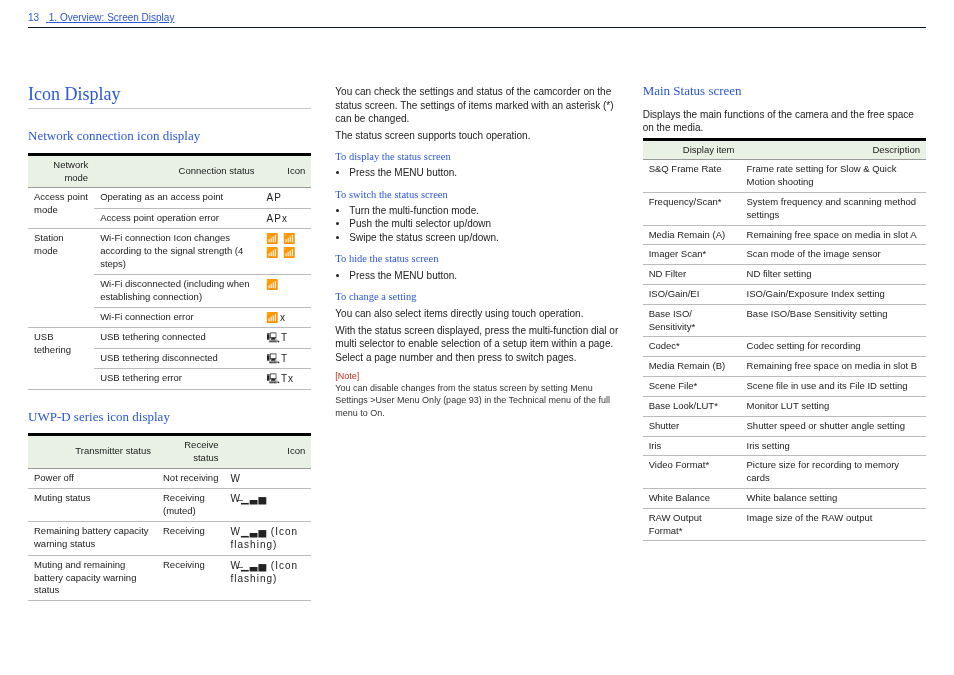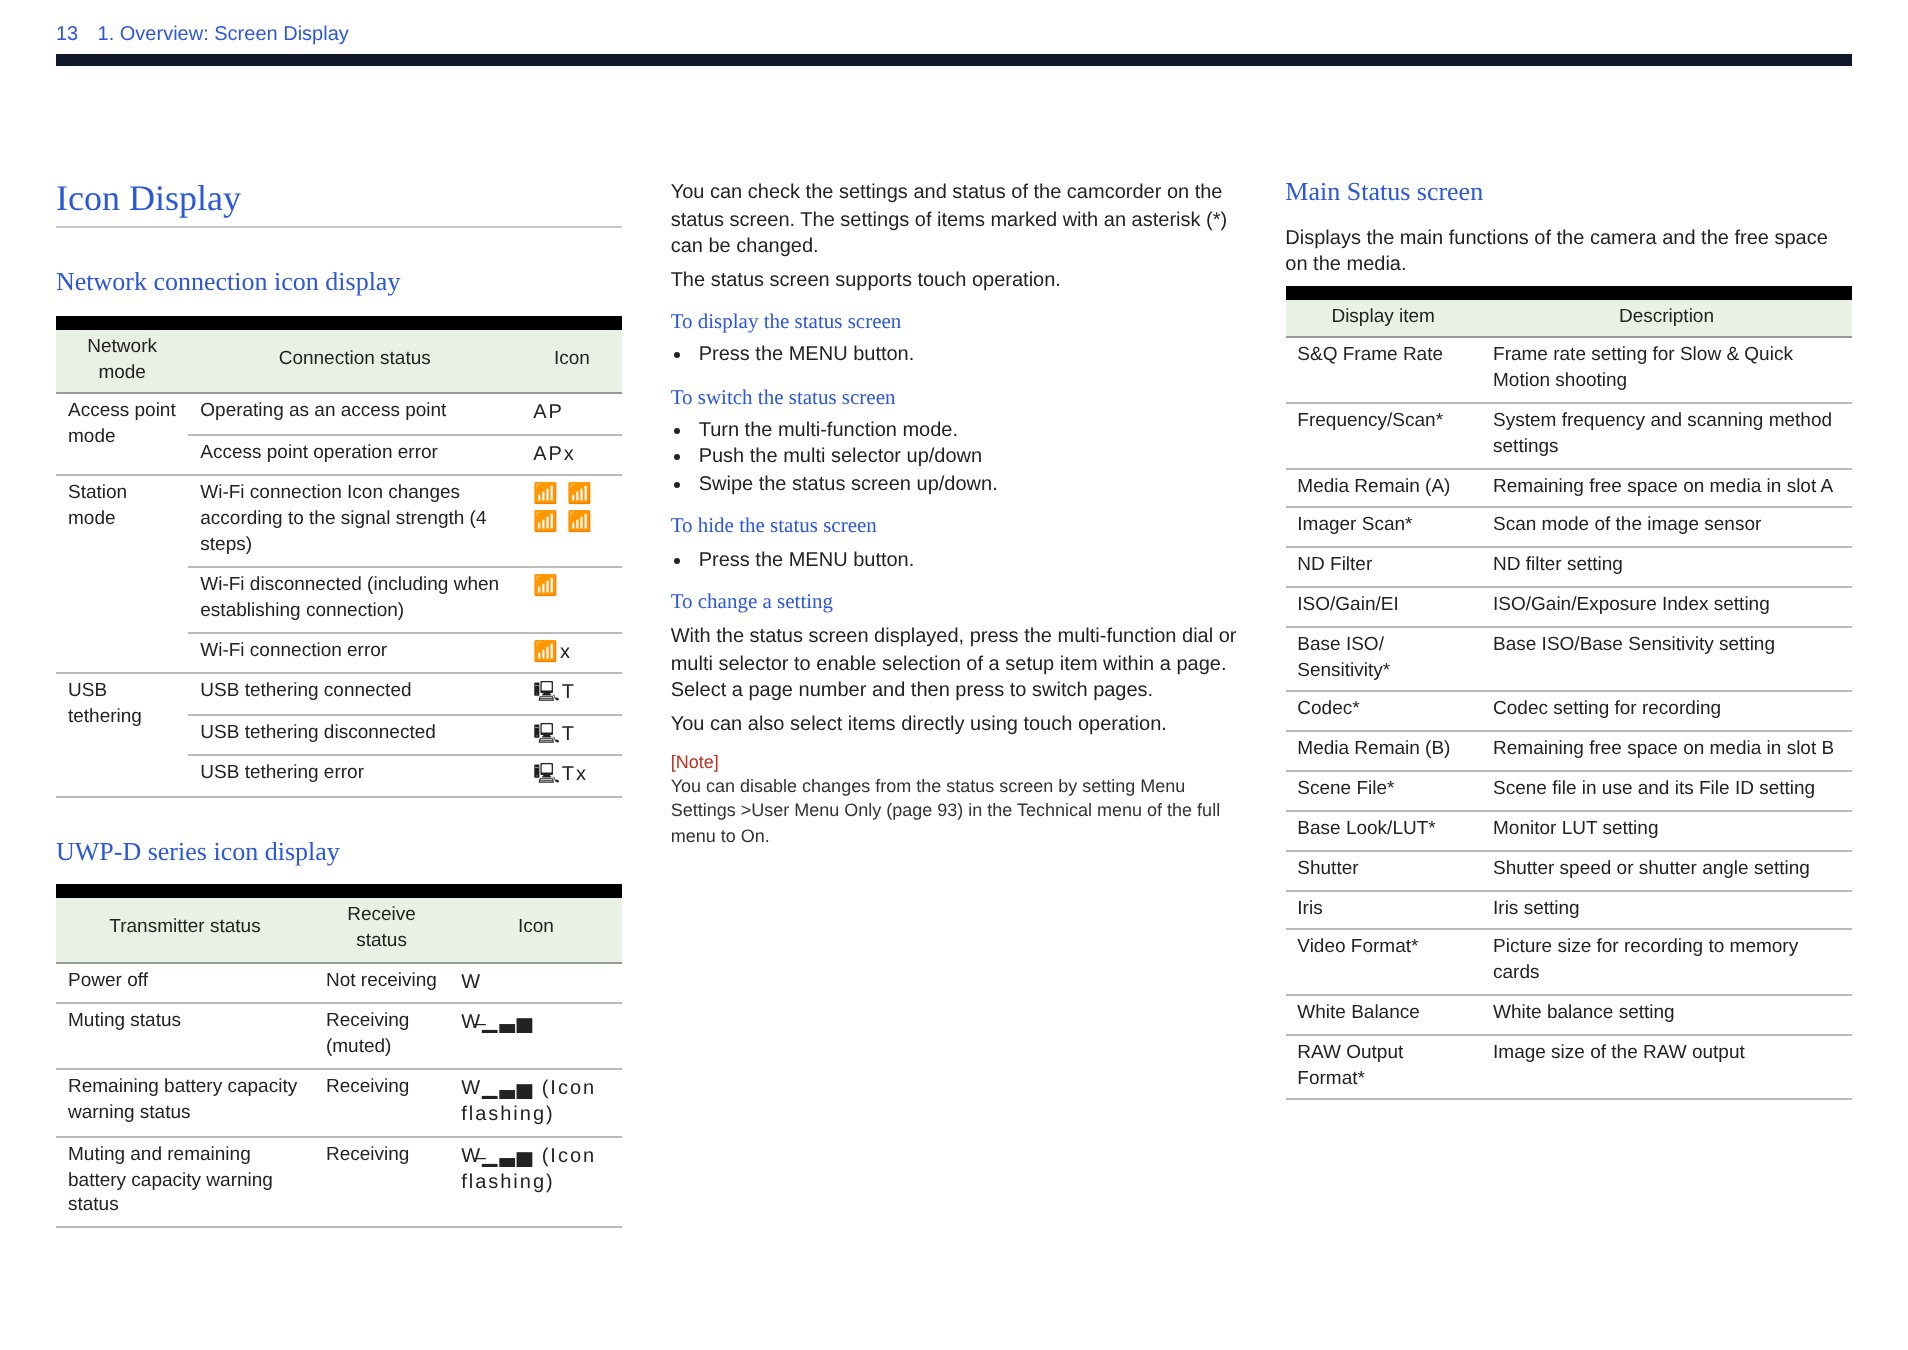--- a/index.html
+++ b/index.html
@@ -1,25 +1,25 @@
 <!DOCTYPE html>
 <html><head>
 <meta charset="utf-8">
 <style>
   html,body{margin:0;padding:0;background:#fff;font-family:Arial,Helvetica,sans-serif;color:#222;}
   .page{width:954px;height:675px;position:relative;box-sizing:border-box;padding:12px 28px 20px 28px;}
-  .crumb{font-size:10px;color:#2b57d9;border-bottom:6px solid #0f172a;padding-bottom:4px;}
+  .crumb{font-size:10px;color:#2b57d9;border-bottom:1px solid #0f172a;padding-bottom:4px;text-decoration:underline;}
   .crumb .pn{display:inline-block;width:18px;color:#2b57d9;}
   .cols{display:flex;gap:24px;margin-top:54px;}
   .col{flex:1;font-size:10px;line-height:1.35;}
   h1{font-size:18px;font-weight:400;color:#2b57d9;margin:0 0 6px 0;border-bottom:1px solid #c8c8c8;padding-bottom:2px;font-family:"Times New Roman",serif;}
   h2{font-size:13px;font-weight:400;color:#2b57d9;margin:18px 0 8px 0;font-family:"Times New Roman",serif;}
   h3{font-size:10.5px;font-weight:400;color:#2b57d9;margin:8px 0 2px 0;font-family:"Times New Roman",serif;}
   table{width:100%;border-collapse:collapse;font-size:9.5px;}
-  th{background:#e9f0e4;text-align:center;font-weight:400;padding:3px 6px;border-bottom:1px solid #999;border-top:7px solid #000000;}
+  th{background:#e9f0e4;text-align:right;font-weight:400;padding:3px 6px;border-bottom:1px solid #999;border-top:3px solid #000000;}
   td{padding:3px 6px;border-bottom:1px solid #bbb;vertical-align:top;}
   ul{margin:2px 0 6px 0;padding-left:14px;}
   li{margin:0;}
   .note-label{color:#c03020;font-size:9px;margin-top:6px;}
   .note-text{font-size:9px;color:#333;}
   .iconcell{font-family:Arial,sans-serif;font-size:10px;letter-spacing:1px;}
   .small{font-size:9px;color:#333;}
   p{margin:3px 0;}
 </style>
 </head>
@@ -134,22 +134,22 @@
       <li>Push the multi selector up/down</li>
       <li>Swipe the status screen up/down.</li>
     </ul>
 
     <h3>To hide the status screen</h3>
     <ul>
           <li>Press the MENU button.</li>
         </ul>
 
     <h3>To change a setting</h3>
+    <p>You can also select items directly using touch operation.</p>
     <p>With the status screen displayed, press the multi-function dial or multi selector to enable selection of a setup item within a page. Select a page number and then press to switch pages.</p>
-    <p>You can also select items directly using touch operation.</p>
 
     <div class="note-label">[Note]</div>
     <div class="note-text">You can disable changes from the status screen by setting Menu Settings &gt;User Menu Only (page 93) in the Technical menu of the full menu to On.</div>
   </div>
 
   <div class="col">
     <h2 style="margin-top:0">Main Status screen</h2>
     <p>Displays the main functions of the camera and the free space on the media.</p>
     <table>
       <thead>

